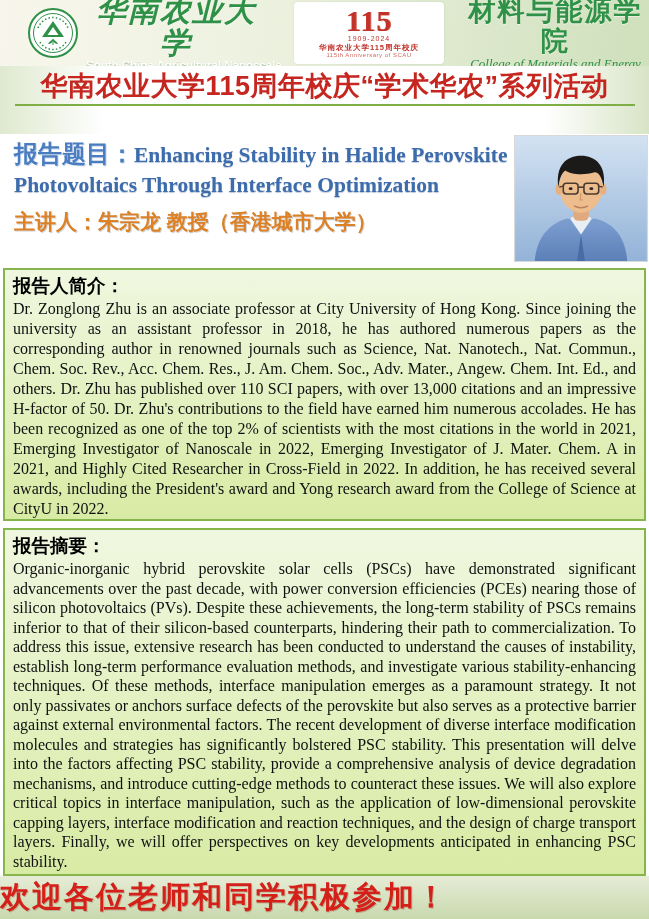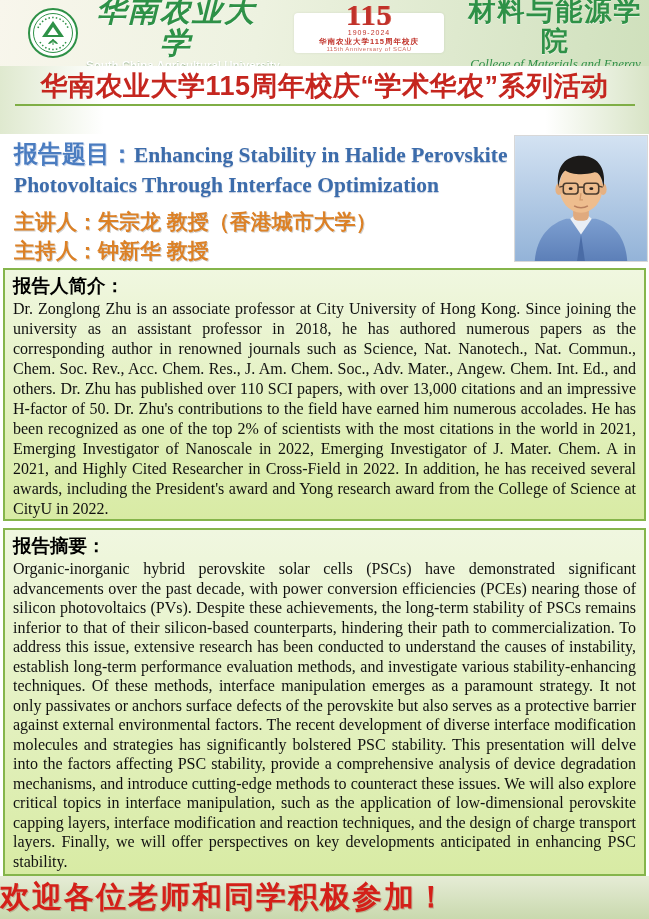--- a/index.html
+++ b/index.html
@@ -24,22 +24,22 @@
     font-family: "Liberation Serif", serif; font-style: italic; font-weight: bold;
     font-size: 30px; color: #2e9147; letter-spacing: 2px; line-height: 32px;
     text-shadow: 0 1px 0 rgba(255,255,255,.6);
   }
   .uni-en {
     font-size: 11.5px; font-weight: bold; color: #ffffff; line-height: 13px;
     text-shadow: 0 1px 1px rgba(80,130,80,.55); white-space: nowrap;
   }
   .anniv-box {
     margin-left: 28px; flex: none;
-    width: 150px; height: 40px; background: #ffffff; border-radius: 4px;
-    display: flex; flex-direction: column; align-items: center; justify-content: flex-end;
+    width: 150px; height: 62px; background: #ffffff; border-radius: 4px;
+    display: flex; flex-direction: column; align-items: center; justify-content: center;
     box-shadow: 0 0 3px rgba(0,0,0,.08);
   }
   .anniv-num {
     font-family: "Liberation Serif", serif; font-weight: 900; font-size: 30px;
     line-height: 28px; color: #c1322a; letter-spacing: 1px;
     text-shadow: 1px 0 0 #d96a5e;
   }
   .anniv-years { font-size: 7px; color: #c1322a; line-height: 8px; letter-spacing: 1px; }
   .anniv-zh { font-size: 7.5px; color: #c1322a; line-height: 9px; letter-spacing: 1px; font-weight: bold; }
   .anniv-en { font-size: 6px; color: #cf6a60; line-height: 7px; letter-spacing: .5px; }
@@ -130,21 +130,21 @@
         <path d="M25 13 L36 29 L14 29 Z" fill="#2e9147"></path>
         <path d="M25 19 L30.5 27 L19.5 27 Z" fill="#ffffff"></path>
         <path d="M25 31 C23 33 21 33.5 20 36 C23 36 24 34.5 25 33 C26 34.5 27 36 30 36 C29 33.5 27 33 25 31 Z" fill="#2e9147"></path>
         <path d="M25 31 L25 37" stroke="#2e9147" stroke-width="1"></path>
         <path d="M10 20 A16 16 0 0 1 40 20" fill="none" stroke="#2e9147" stroke-width="1.5" stroke-dasharray="1.5 2.2"></path>
         <path d="M12 34 A15 15 0 0 0 38 34" fill="none" stroke="#2e9147" stroke-width="1.5" stroke-dasharray="1.5 2.2"></path>
       </svg>
     </div>
     <div class="uni-block">
       <div class="uni-zh">华南农业大学</div>
-      <div class="uni-en">South China Agricultural University</div>
+      <div class="uni-en">South China Agricultural Nanoscale</div>
     </div>
     <div class="anniv-box">
       <div class="anniv-num">115</div>
       <div class="anniv-years">1909-2024</div>
       <div class="anniv-zh">华南农业大学115周年校庆</div>
       <div class="anniv-en">115th Anniversary of SCAU</div>
     </div>
     <div class="college-block">
       <div class="college-zh">材料与能源学院</div>
       <div class="college-en">College of Materials and Energy</div>
@@ -152,21 +152,20 @@
   </div>
 
   <div class="title-band">
     <div class="main-title">华南农业大学115周年校庆“学术华农”系列活动</div>
     <hr class="title-rule">
   </div>
 
   <div class="info">
     <p class="topic"><span class="topic-label">报告题目：</span><span class="topic-text">Enhancing Stability in Halide Perovskite</span><br><span class="topic-text">Photovoltaics Through Interface Optimization</span></p>
     <div class="person-line">主讲人：朱宗龙 教授（香港城市大学）</div>
-    <div class="person-line">主持人：钟新华 教授</div>
 
     <div class="photo">
       <svg viewBox="0 0 134 127">
         <defs>
           <linearGradient id="bgGrad" x1="0" y1="0" x2="0" y2="1">
             <stop offset="0" stop-color="#d3e2f2"></stop>
             <stop offset="1" stop-color="#93b3d8"></stop>
           </linearGradient>
           <linearGradient id="shirtGrad" x1="0" y1="0" x2="0" y2="1">
             <stop offset="0" stop-color="#7d9fd0"></stop>

